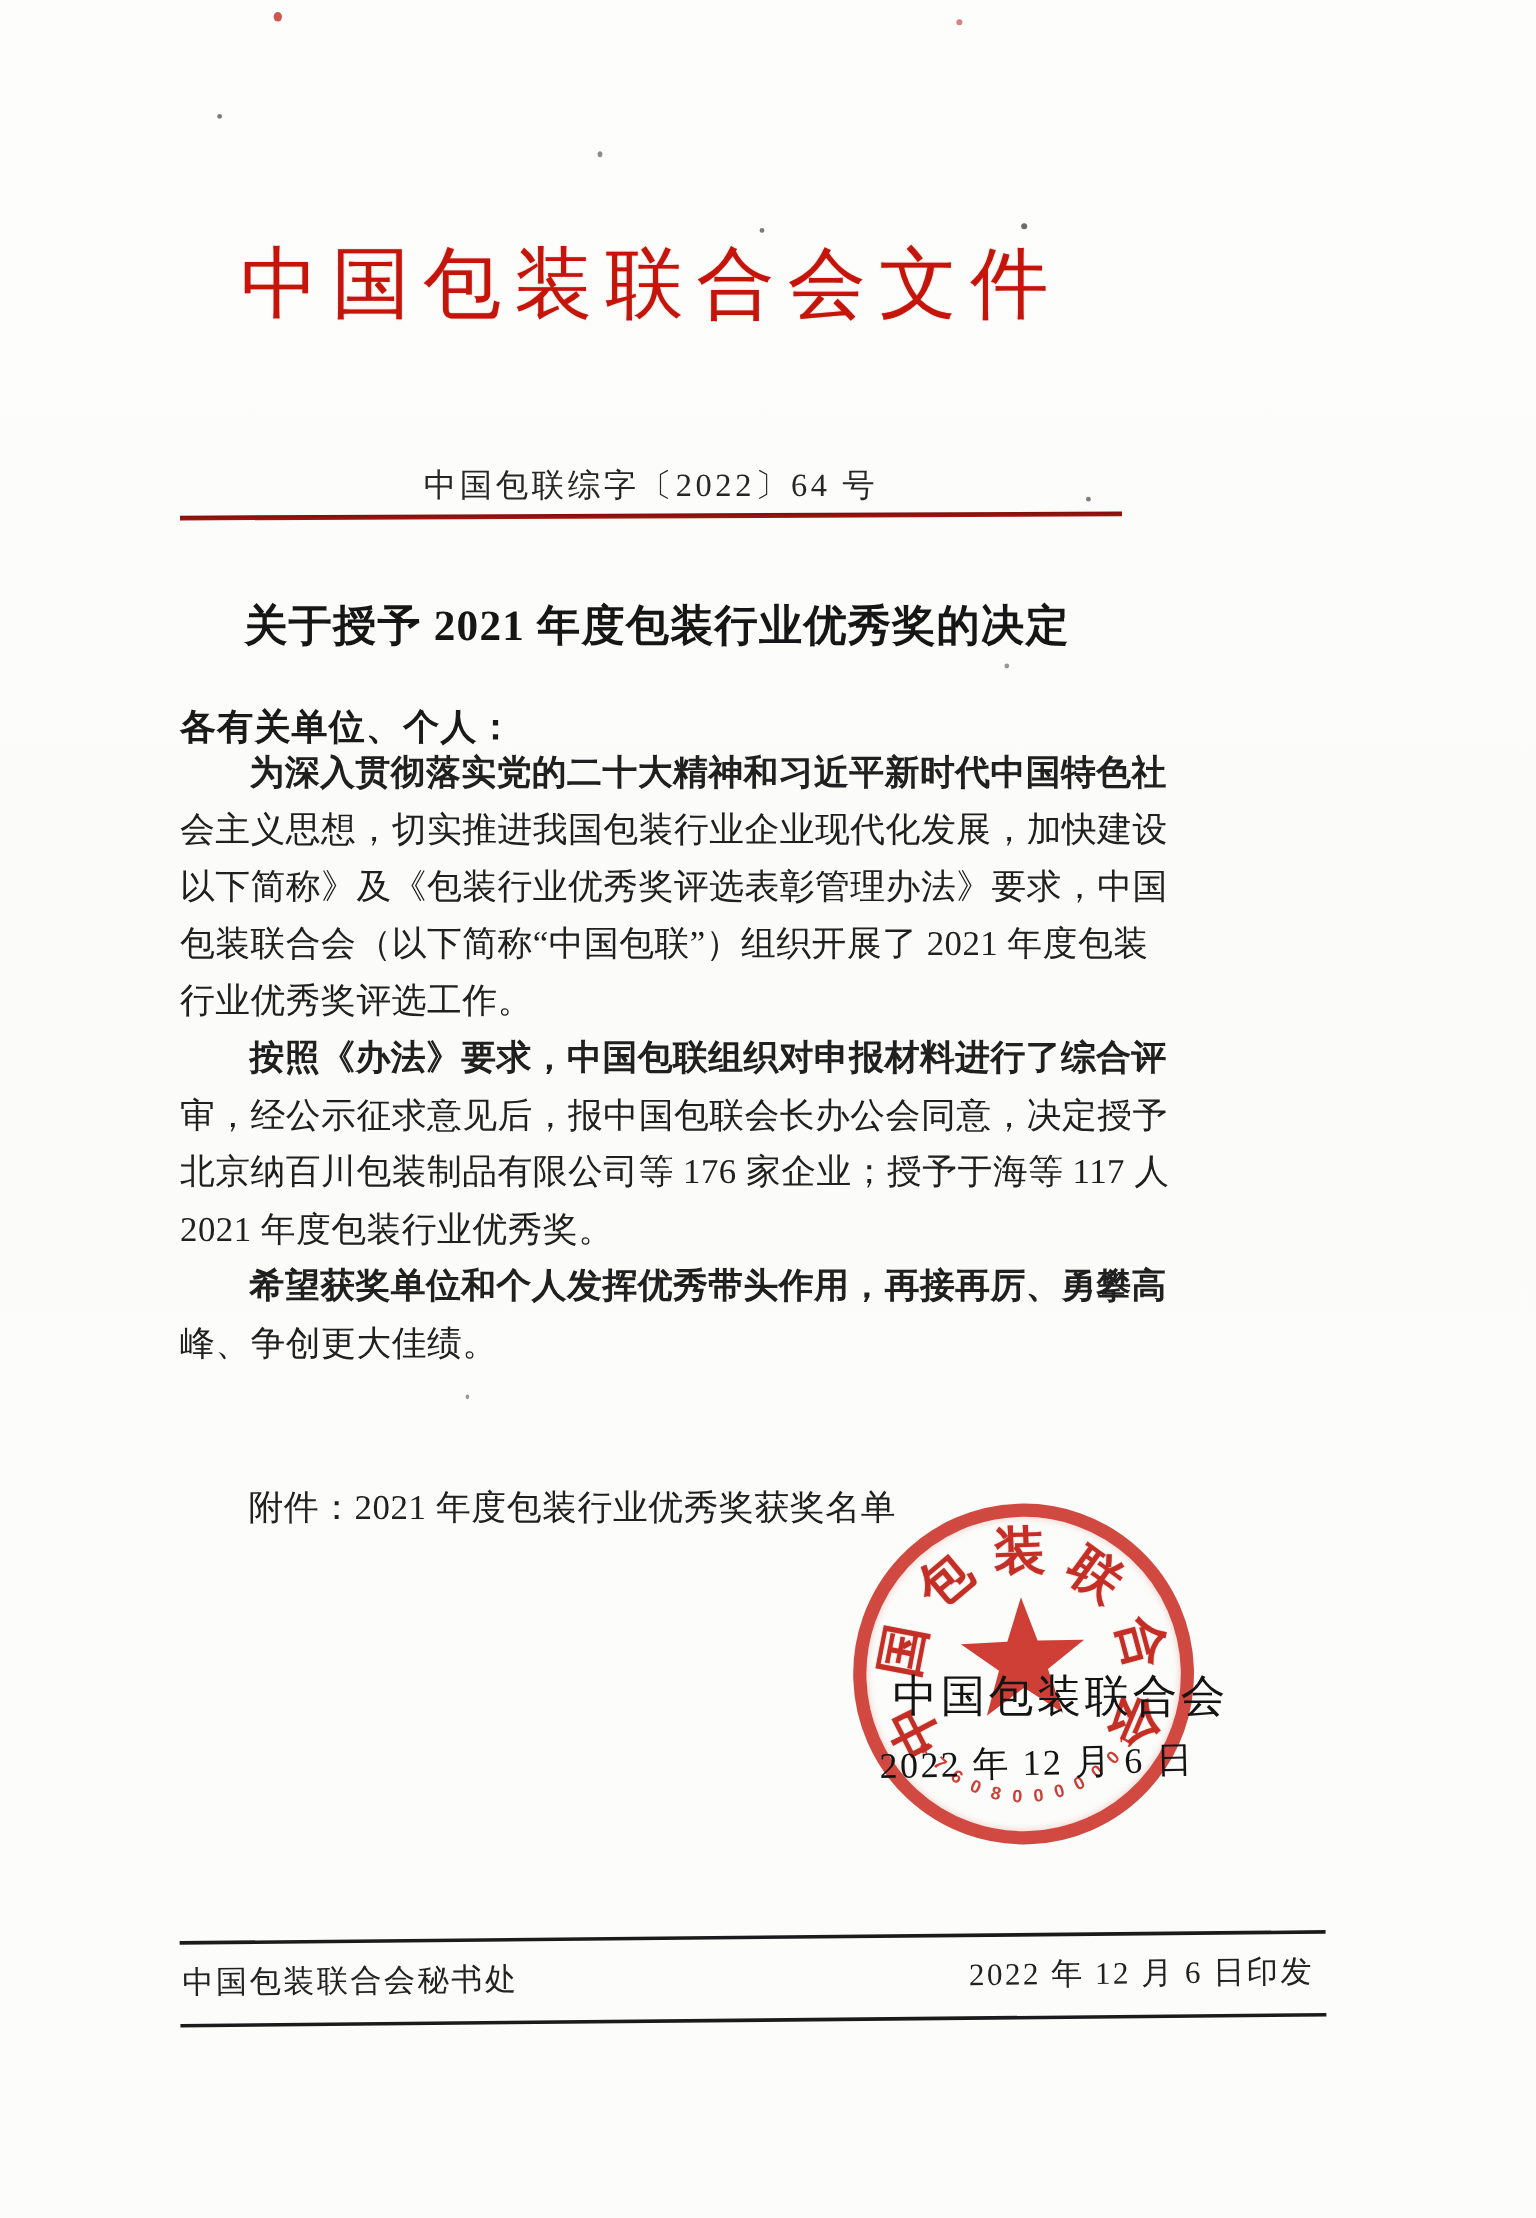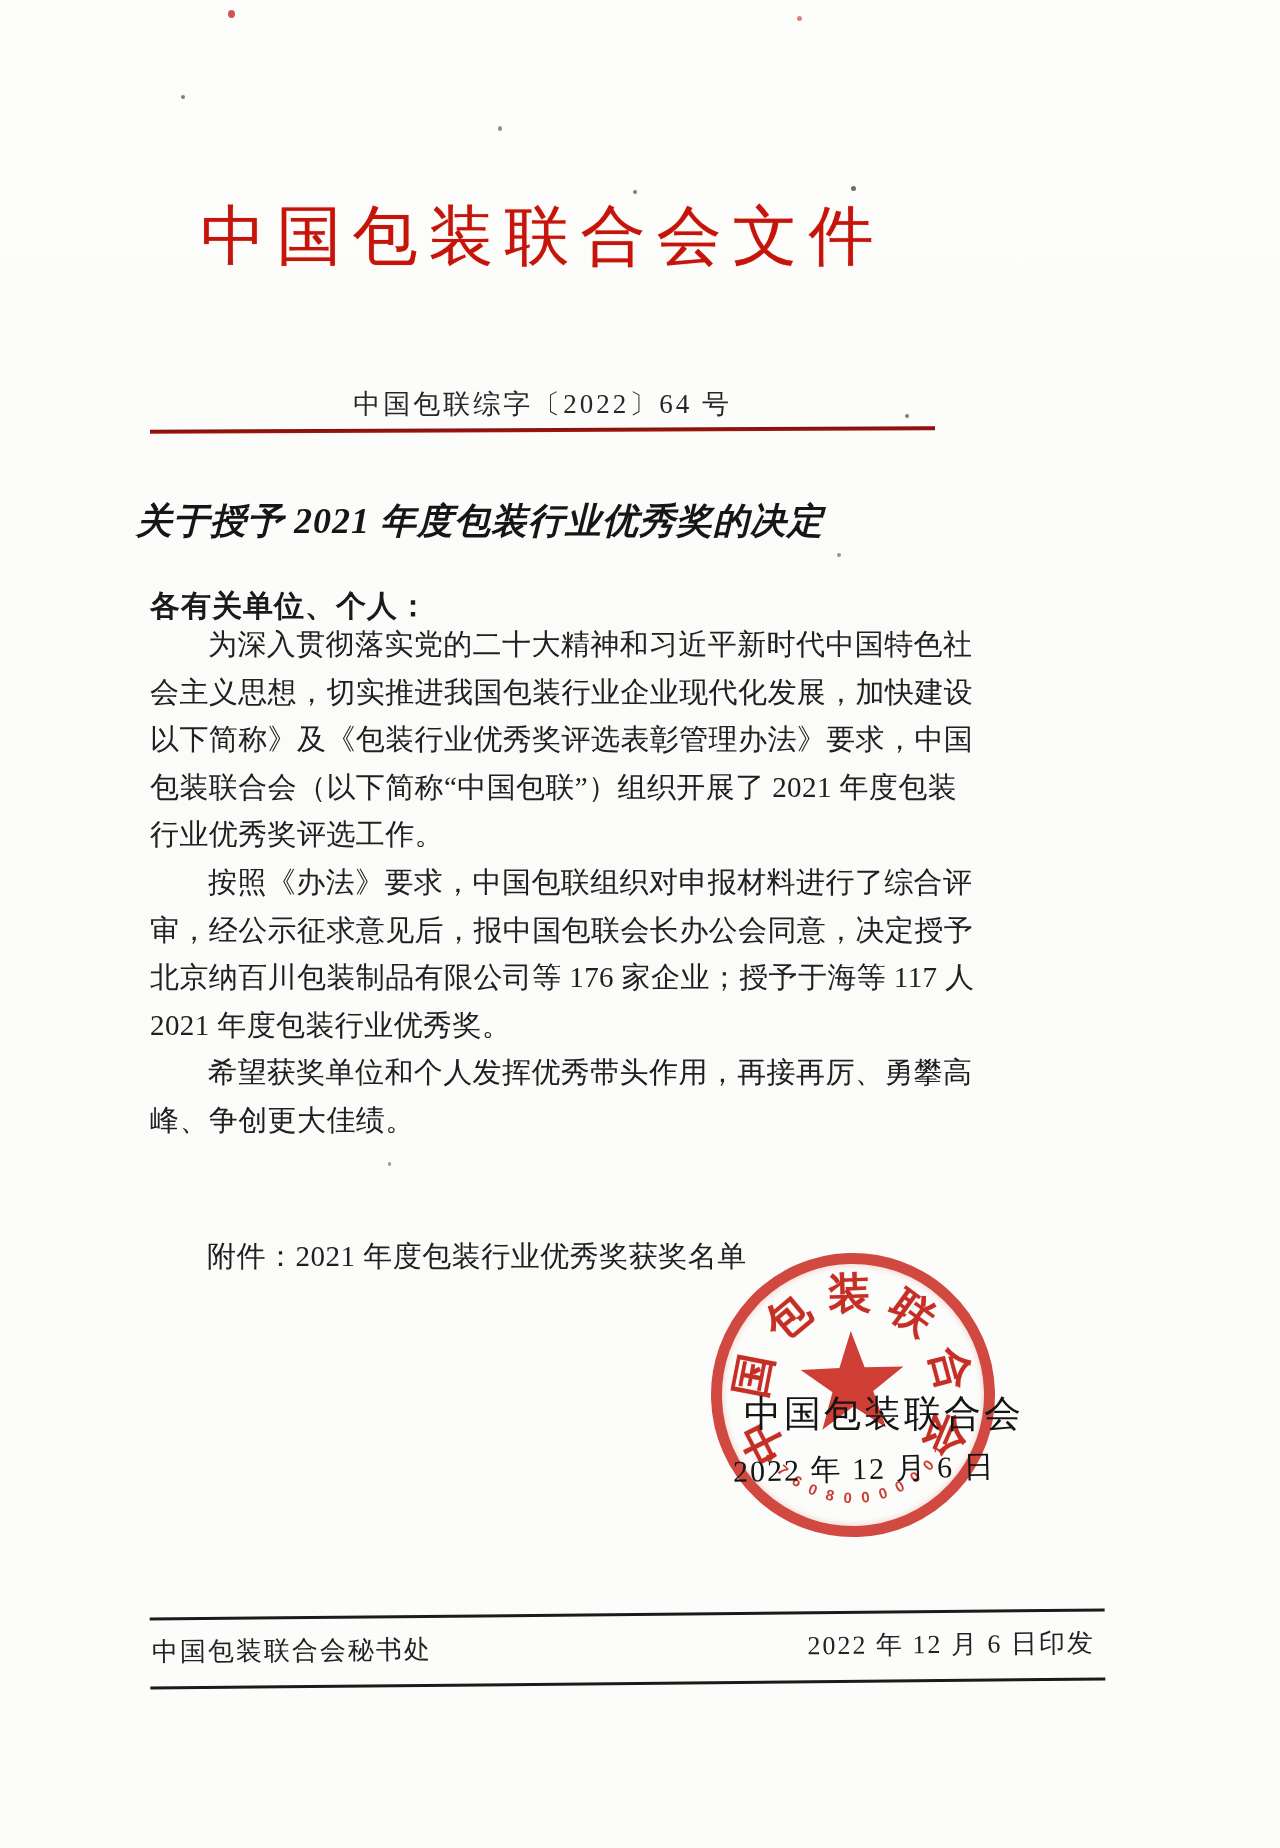--- a/index.html
+++ b/index.html
@@ -32,45 +32,45 @@
     white-space:nowrap;
   }
   .red-rule{
     top:428px;left:150px;width:785px;height:4px;
     background:linear-gradient(180deg,#7d0f0c,#a3160f);
     transform:rotate(-0.25deg);
   }
 
   
   .decision-title{
-    top:497px;left:136px;width:785px;
+    top:497px;left:155px;width:785px;
+    text-align:center;
     font-size:36px;font-weight:bold;
     letter-spacing:1px;
     color:#161616;
     white-space:nowrap;
-    font-style:italic;
   }
   .salutation{
     top:586px;left:150px;
     font-size:30px;font-weight:bold;
     letter-spacing:1px;
     color:#1a1a1a;
     white-space:nowrap;
     font-family:Liberation Mono, monospace;
   }
 
   
   .body-block{
     top:621px;left:150px;width:795px;
     font-size:29px;line-height:47.6px;
     letter-spacing:.4px;
     color:#202020;
   }
   .body-block .line{white-space:nowrap;height:47.6px;}
-  .body-block .indent{padding-left:58px;}
+  .body-block .indent{padding-left:58px;font-weight:bold;}
 
   .attachment{
     top:1237px;left:207px;
     font-size:29px;letter-spacing:.5px;
     color:#202020;white-space:nowrap;
   }
 
   
   .sig-org{
     top:1389px;left:744px;

